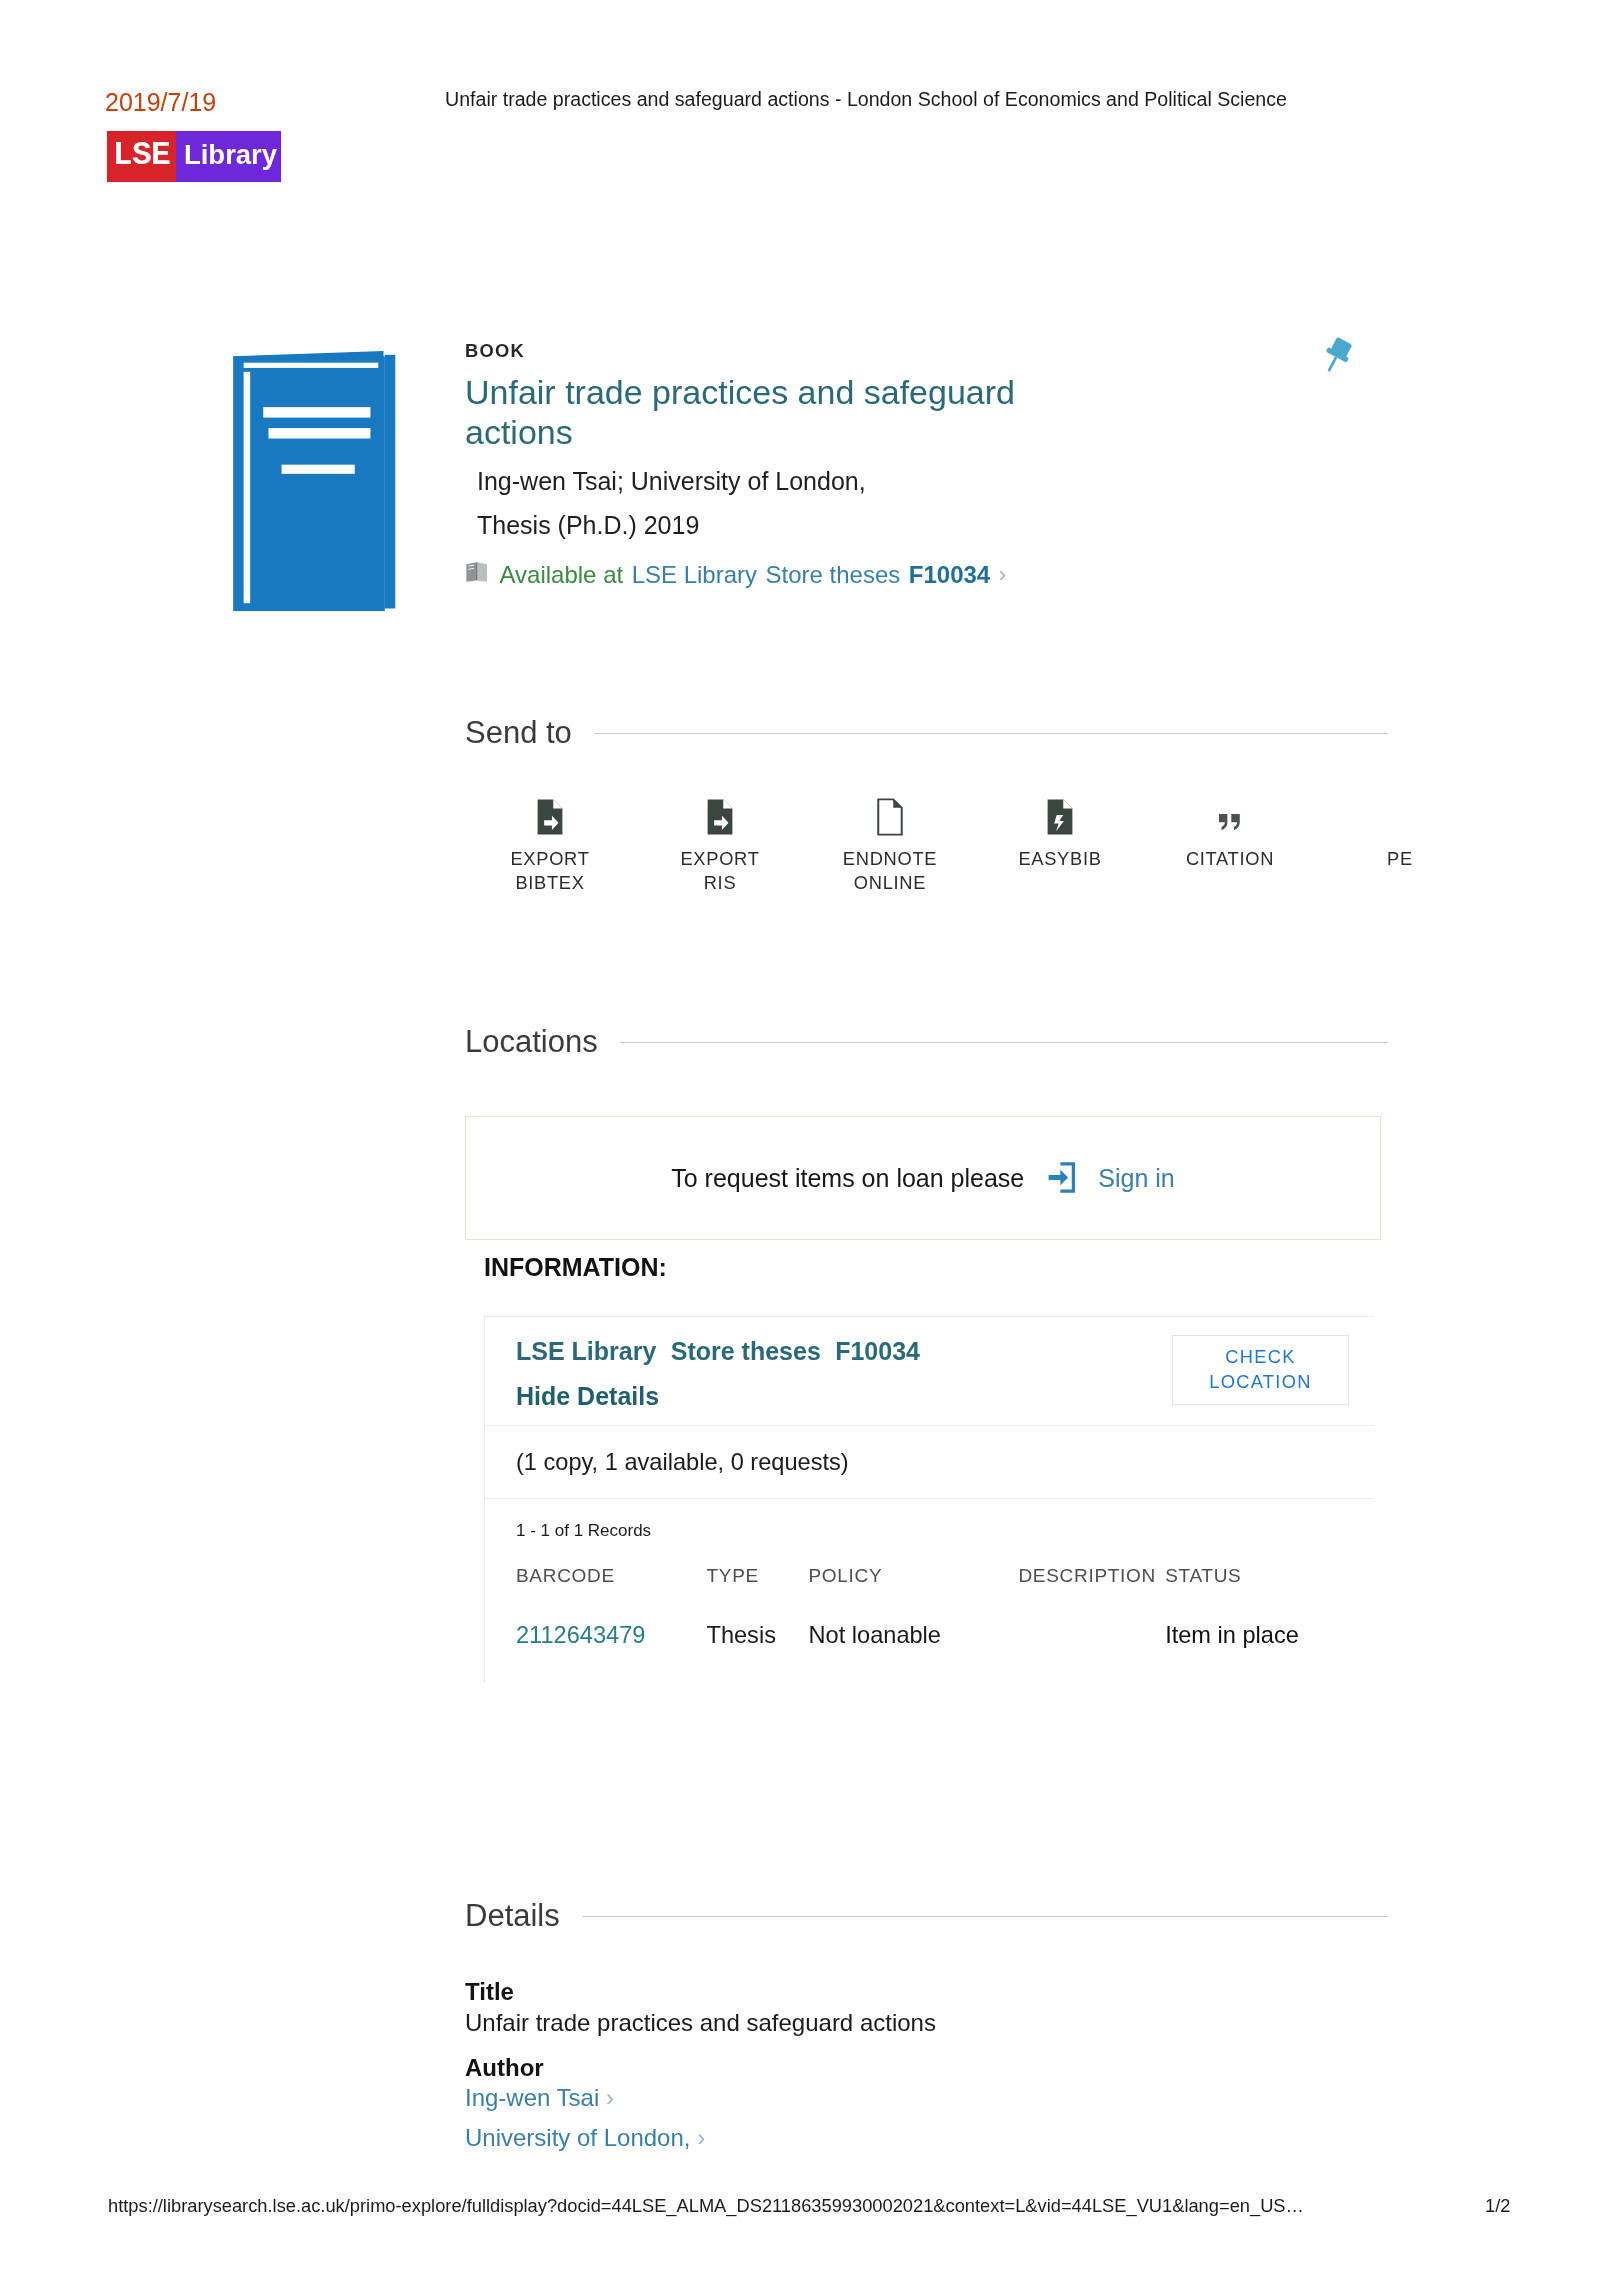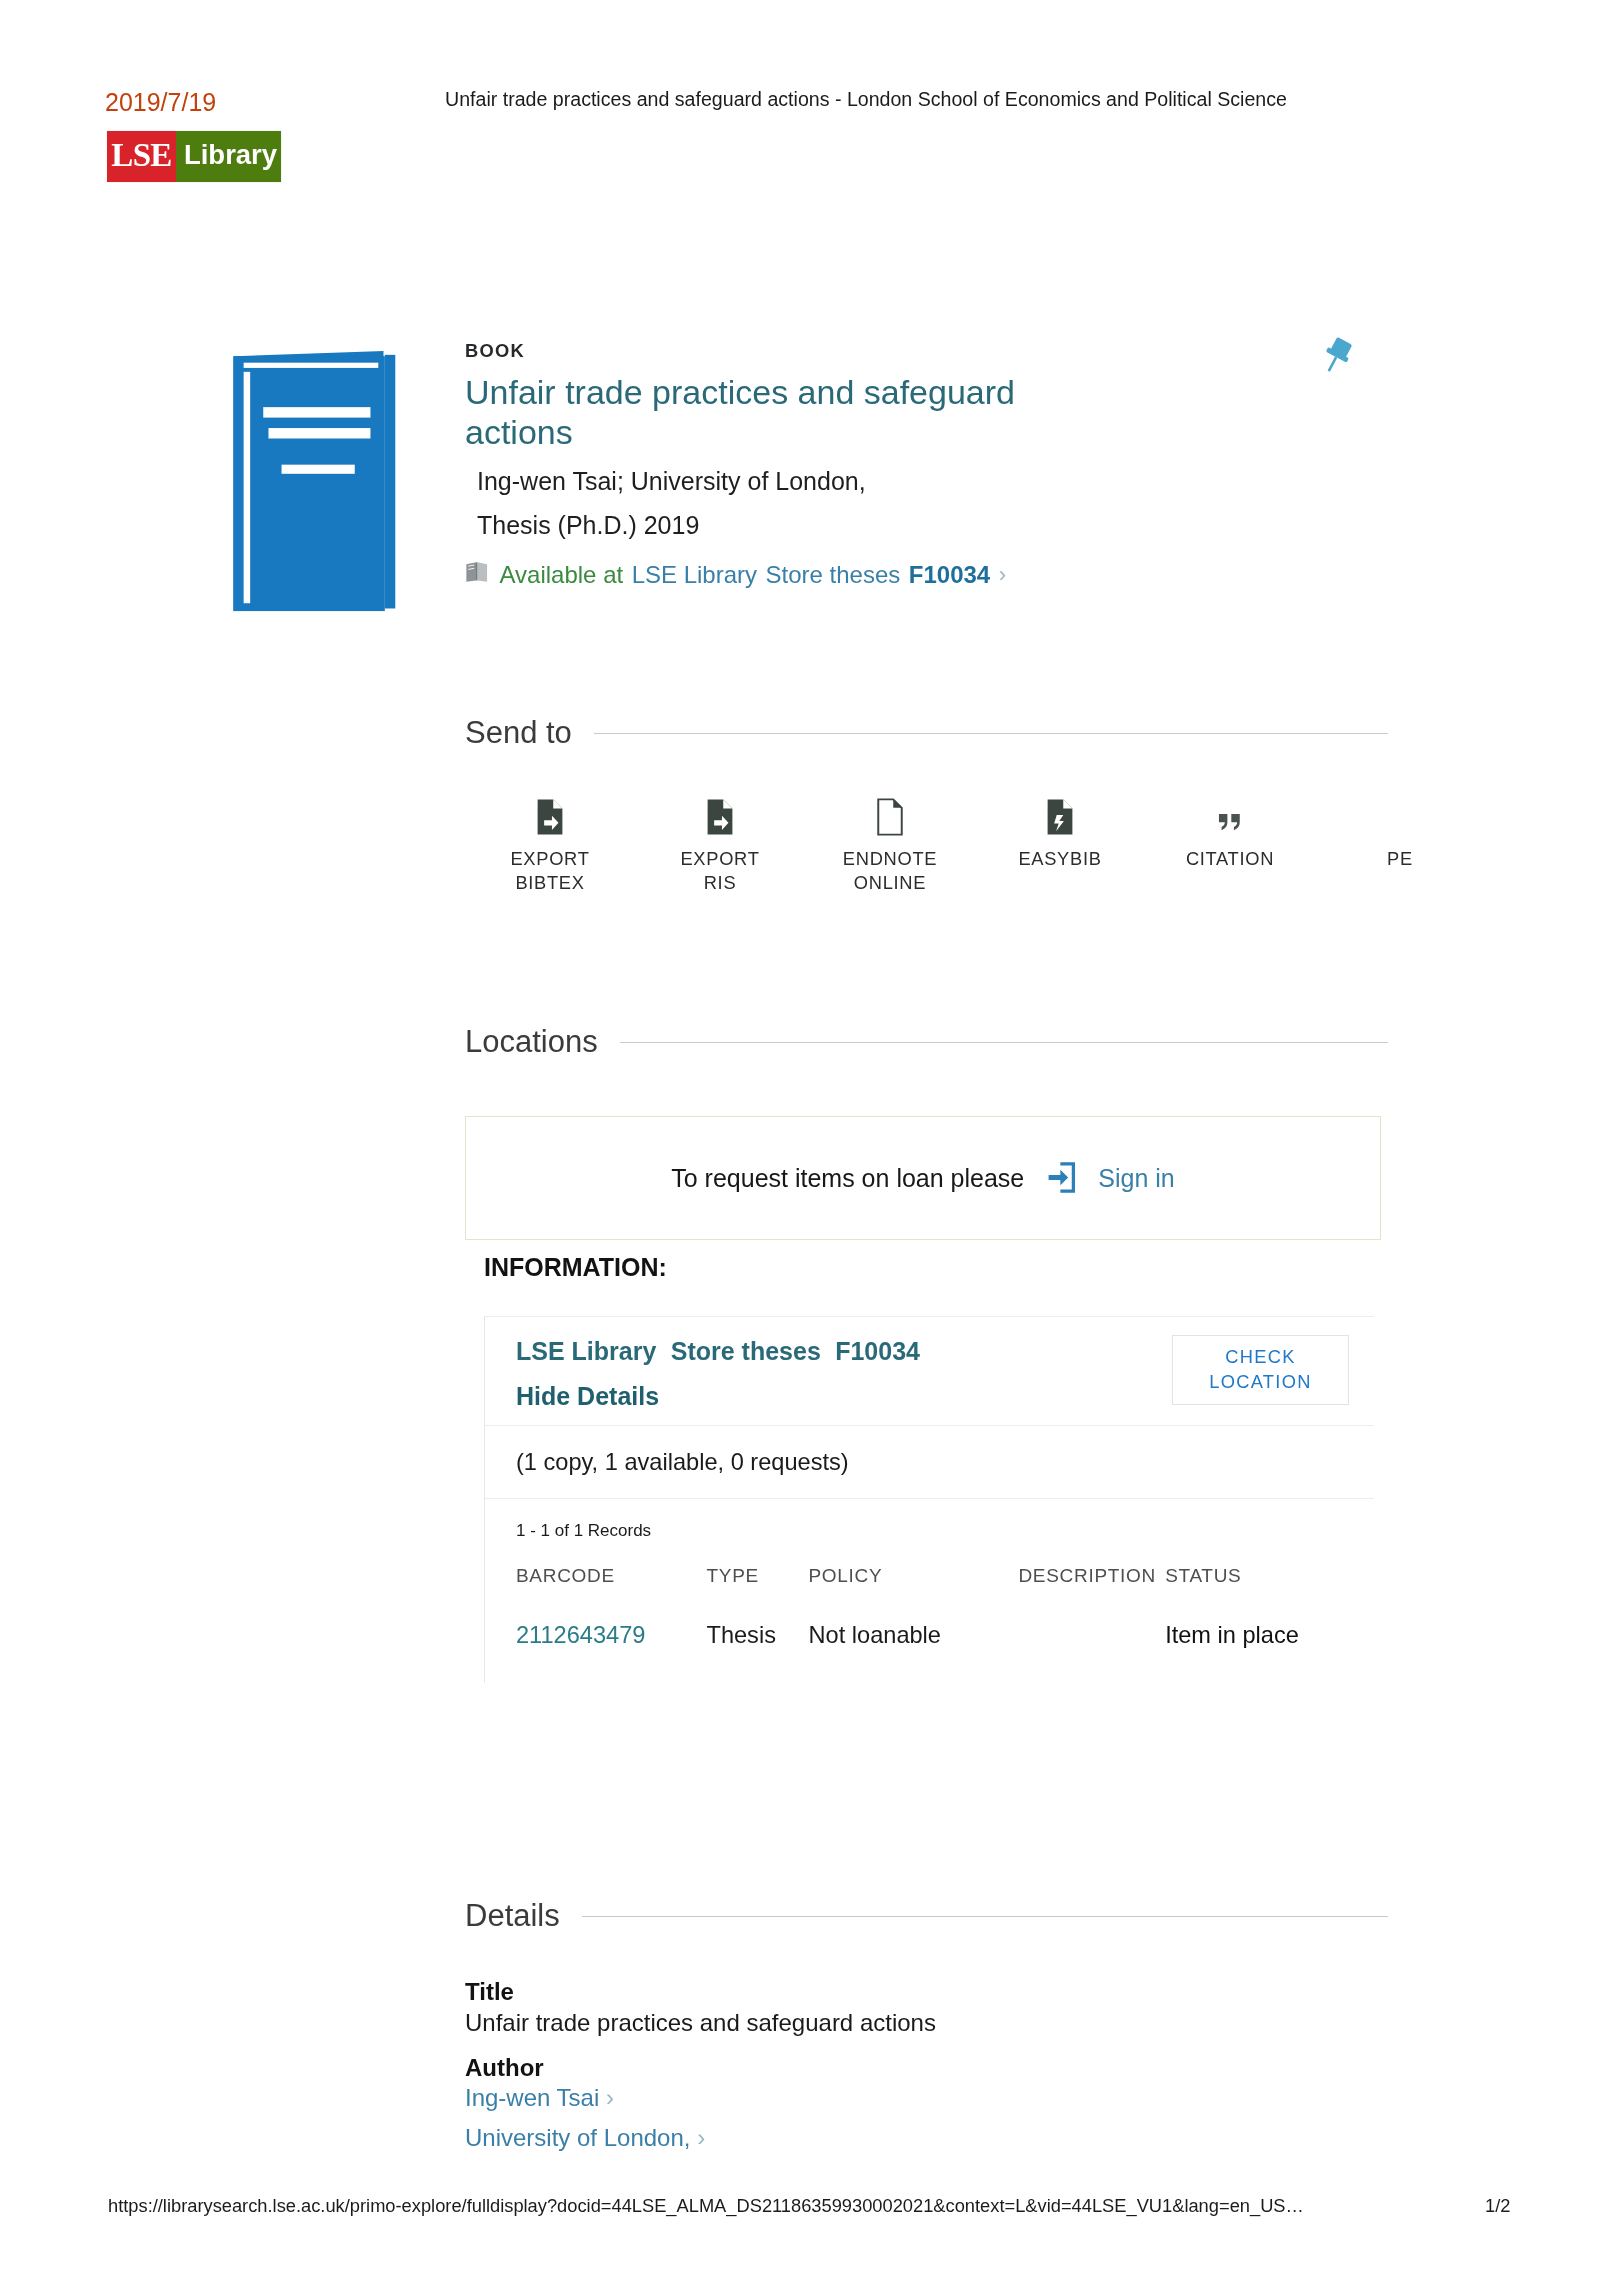--- a/index.html
+++ b/index.html
@@ -52,26 +52,26 @@
   .logo-lse {
     background: #d8232a;
     color: #ffffff;
     width: 69px;
     display: flex;
     align-items: center;
     justify-content: center;
     font-size: 33px;
     font-weight: bold;
     letter-spacing: -0.7px;
-    font-family: Liberation Serif, serif;
+    font-family: Liberation Mono, monospace;
     line-height: 1;
     padding-bottom: 2.6px;
   }
   .logo-library {
-    background: #4d7c0f;
+    background: #6d28d9;
     color: #ffffff;
     width: 105px;
     display: flex;
     align-items: center;
     justify-content: flex-start;
     padding-left: 7.9px;
     font-size: 27.5px;
     font-weight: bold;
     line-height: 1;
     padding-bottom: 2.6px;

